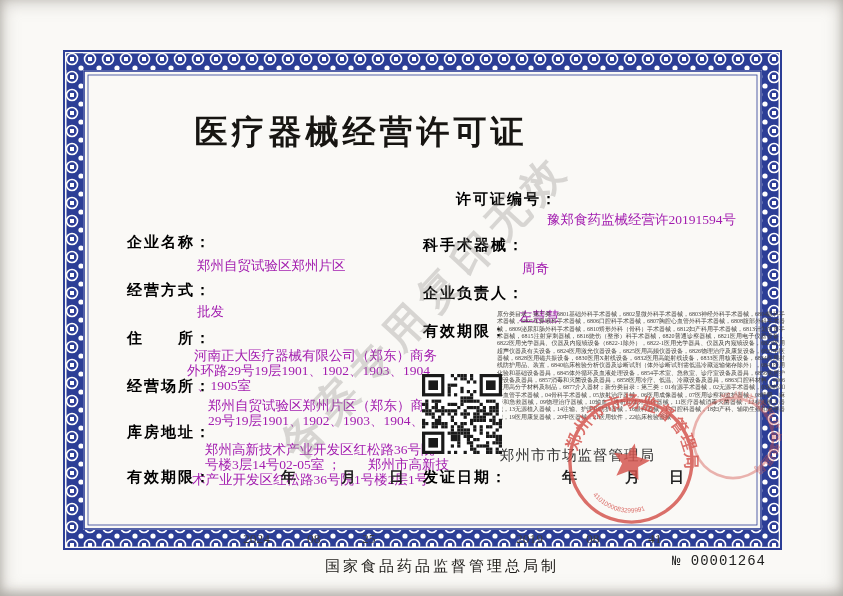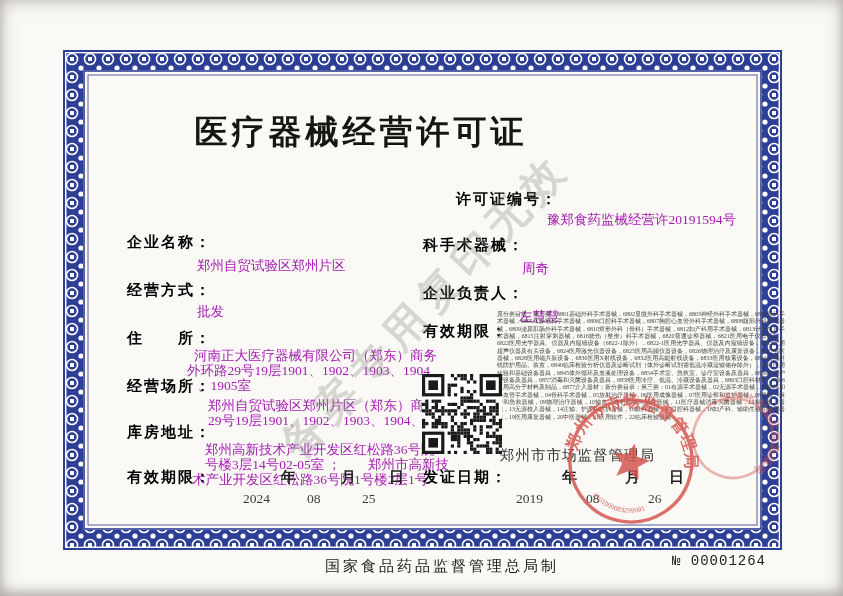--- a/index.html
+++ b/index.html
@@ -45,21 +45,21 @@
     position:absolute;left:672px;top:553px;font-size:14px;letter-spacing:1px;
     color:#1d1d1d;z-index:2;font-family:"Liberation Mono","DejaVu Sans Mono",monospace;
   }
   .qr-box{position:absolute;left:422px;top:374px;width:80px;height:80px;background:#fff;z-index:3;}
   .authority{
     position:absolute;left:500px;top:446px;font-size:14.5px;letter-spacing:1px;
     color:#333;z-index:2;font-family:"Liberation Serif","DejaVu Serif",serif;white-space:nowrap;
   }
   .ymd{position:absolute;font-weight:bold;font-size:15px;color:#1f1f1f;z-index:4;}
   .datenum{position:absolute;font-size:13.5px;color:#3c3c3c;z-index:2;
-    font-family:"Liberation Serif","DejaVu Serif",serif;}
+    font-family:"Liberation Serif","DejaVu Serif",serif;margin-top:40px;}
 </style>
 </head>
 <body>
 
 <svg class="abs" style="left:63px;top:50px;z-index:1" width="719" height="500" viewBox="0 0 719 500">
   <defs>
     <pattern id="bp" width="18" height="18" patternUnits="userSpaceOnUse">
       <rect width="18" height="18" fill="#2c3e96"></rect>
       <circle cx="9" cy="9" r="5.5" fill="none" stroke="#ffffff" stroke-width="1.6"></circle>
       <rect x="7" y="7" width="4" height="4" fill="#ffffff"></rect>
@@ -346,21 +346,21 @@
 </div>
 
 <div class="authority">郑州市市场监督管理局</div>
 
 <div class="lbl" style="left:423px;top:468px">发证日期：</div>
 <span class="ymd" style="left:562px;top:468px">年</span>
 <span class="ymd" style="left:625px;top:468px">月</span>
 <span class="ymd" style="left:669px;top:468px">日</span>
 <span class="datenum" style="left:516px;top:491px">2019</span>
 <span class="datenum" style="left:586px;top:491px">08</span>
-<span class="datenum" style="left:648px;top:491px">26</span>
+<span class="datenum" style="left:648px;top:491px">41</span>
 
 <svg class="abs" style="left:556px;top:386px;z-index:6;opacity:.82" width="150" height="150" viewBox="0 0 150 150">
   <g transform="rotate(12 75 75)">
     <circle cx="75" cy="75" r="61" fill="none" stroke="#d4514b" stroke-width="3.4"></circle>
     <defs>
       <path id="sArc" d="M 21 86 A 55 55 0 1 1 129 86"></path>
       <path id="sArcB" d="M 33 102 A 48 48 0 0 0 117 102"></path>
     </defs>
     <text fill="#d4514b" font-size="16" font-weight="bold" letter-spacing="1">
       <textPath href="#sArc" startOffset="5%">郑州市市场监督管理局</textPath>

